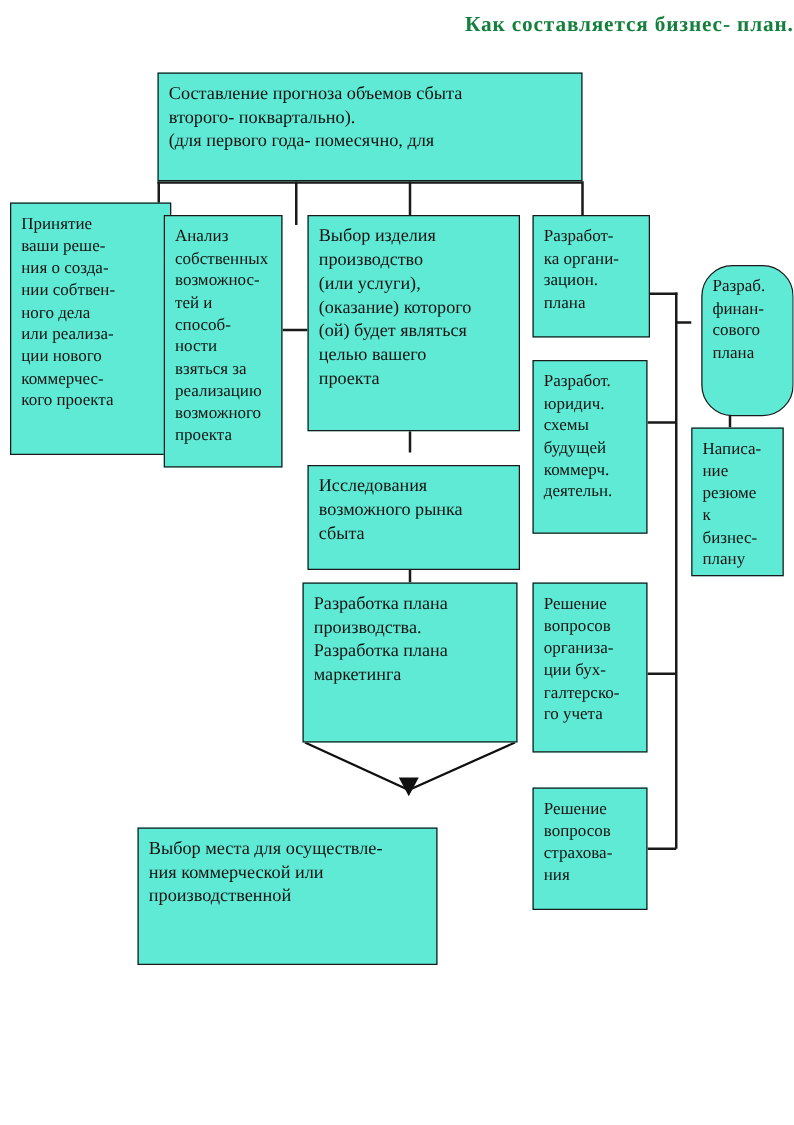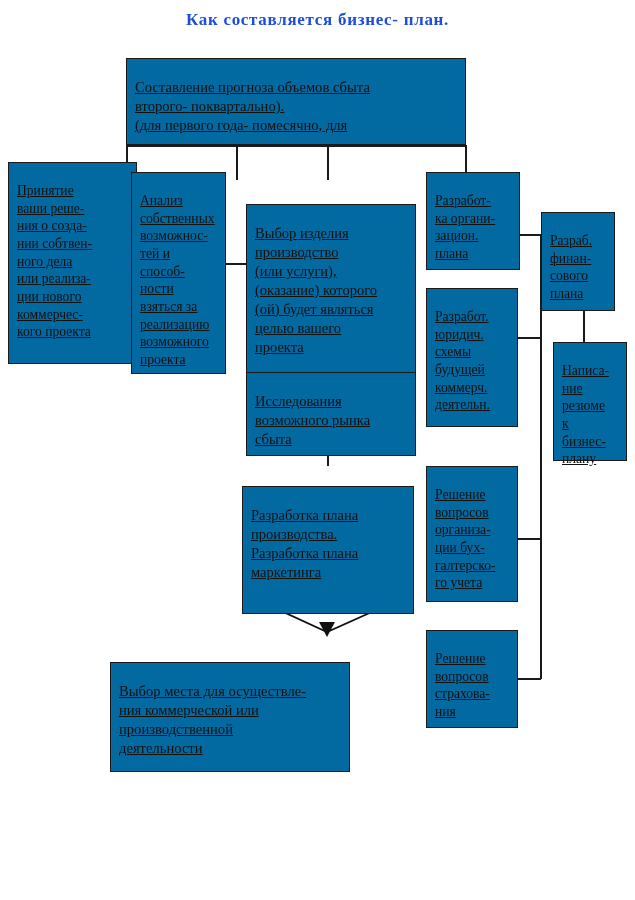--- a/index.html
+++ b/index.html
@@ -14,38 +14,37 @@
     background: #ffffff;
     overflow: hidden;
     font-family: "Liberation Serif", "DejaVu Serif", serif;
     color: #111111;
   }
   #title {
     position: absolute;
     left: 0;
     top: 10px;
     width: 635px;
-    text-align: center;
+    text-align: right;
     font-family: "Liberation Serif", "DejaVu Serif", serif;
     font-weight: bold;
     font-size: 17px;
     letter-spacing: 0.7px;
-    color: #1d4ed8;
+    color: #15803d;
   }
   .box {
     position: absolute;
     box-sizing: border-box;
     border: 1.4px solid #1a1a1a;
-    background: #0369a1;
-    padding: 19px 8px 4px 8px;
+    background: #5eead4;
+    padding: 7px 8px 4px 8px;
     line-height: 1.31;
     font-size: 14.5px;
     color: #111111;
     z-index: 3;
-    text-decoration: underline;
   }
   .box.sm  { font-size: 13.6px; line-height: 1.30; }
   .box.wide { font-size: 14.6px; }
   .line {
     position: absolute;
     background: #1a1a1a;
     z-index: 1;
   }
   .vline { width: 1.6px; }
   .hline { height: 1.6px; }
@@ -120,48 +119,47 @@
     <div>собственных</div>
     <div> возможнос-</div>
     <div>тей и способ-</div>
     <div> ности</div>
     <div>взяться  за</div>
     <div>реализацию</div>
     <div>возможного</div>
     <div>проекта</div>
   </div>
 
-  <div class="box" style="left:246px; top:172px; width:170px; height:173px;margin-top:32px;">
+  <div class="box" style="left:246px; top:172px; width:170px; height:173px;">
     <div>Выбор изделия</div>
     <div>производство</div>
     <div>(или услуги),</div>
     <div>(оказание) которого</div>
     <div>(ой) будет являться</div>
     <div>целью вашего</div>
     <div> проекта</div>
   </div>
 
   <div class="box" style="left:246px; top:372px; width:170px; height:84px;">
     <div>Исследования</div>
     <div>возможного рынка</div>
     <div>сбыта</div>
   </div>
 
-  <div class="box" style="left:242px; top:486px; width:172px; height:128px;">
+  <div class="box" style="left:242px; top:466px; width:172px; height:128px;">
     <div>Разработка  плана</div>
     <div>производства.</div>
     <div>Разработка плана</div>
     <div>маркетинга</div>
   </div>
 
   <div class="box wide" style="left:110px; top:662px; width:240px; height:110px;">
     <div>Выбор места для  осуществле-</div>
     <div> ния  коммерческой  или</div>
     <div>производственной</div>
-    <div>деятельности</div>
   </div>
 
   <div class="box sm" style="left:426px; top:172px; width:94px; height:98px;">
     <div>Разработ-</div>
     <div>ка органи-</div>
     <div>зацион.</div>
     <div> плана</div>
   </div>
 
   <div class="box sm" style="left:426px; top:288px; width:92px; height:139px;">
@@ -182,21 +180,21 @@
     <div>го учета</div>
   </div>
 
   <div class="box sm" style="left:426px; top:630px; width:92px; height:98px;">
     <div>Решение</div>
     <div>вопросов</div>
     <div>страхова-</div>
     <div>ния</div>
   </div>
 
-  <div class="box sm" style="left:541px; top:212px; width:74px; height:99px;">
+  <div class="box sm" style="left:561px; top:212px; width:74px; height:121px;border-radius:25px;">
     <div>Разраб.</div>
     <div>финан-</div>
     <div>сового</div>
     <div>плана</div>
   </div>
 
   <div class="box sm" style="left:553px; top:342px; width:74px; height:119px;">
     <div>Написа-</div>
     <div>ние</div>
     <div>резюме</div>

